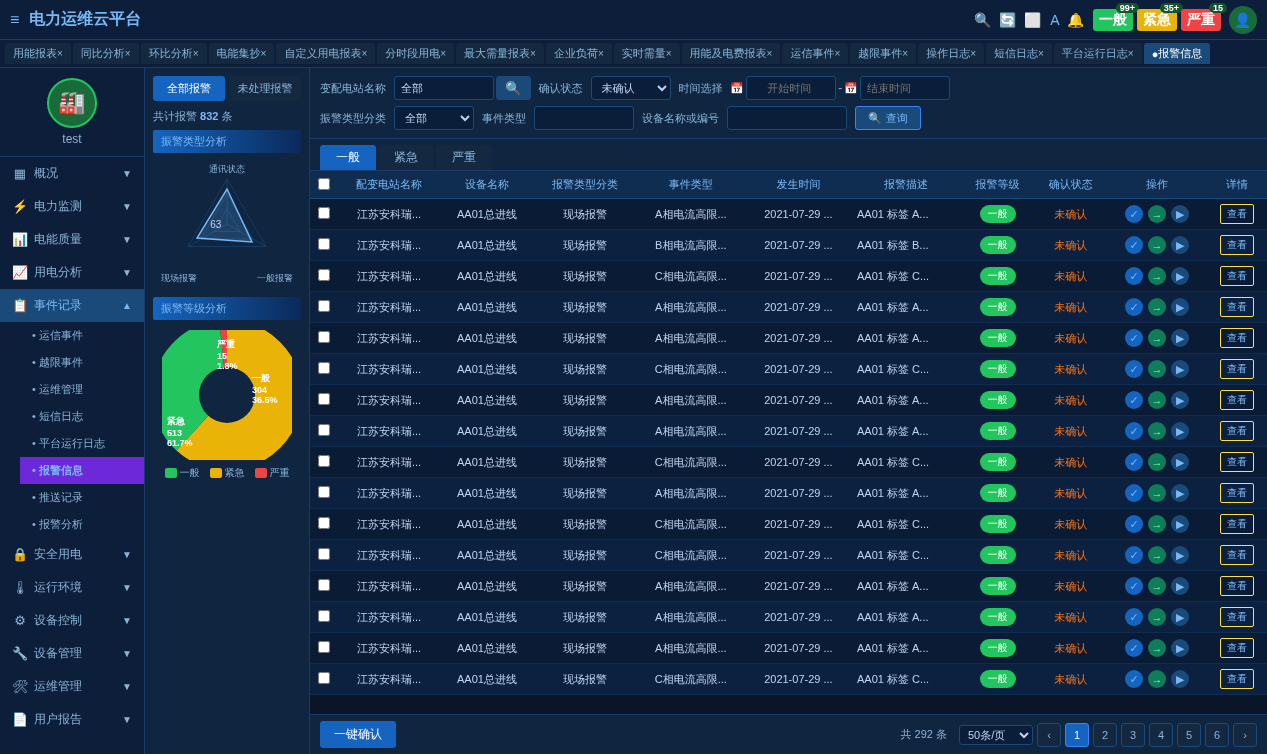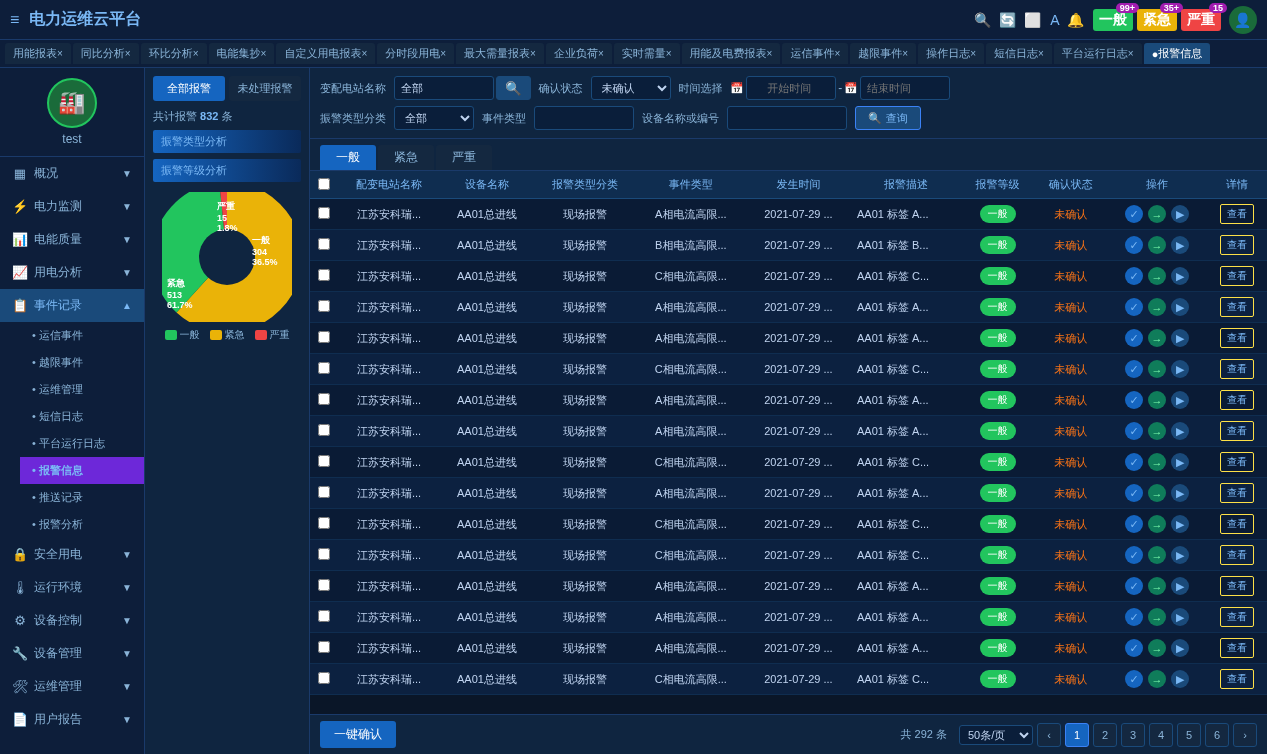--- a/index.html
+++ b/index.html
@@ -9,21 +9,21 @@
     .top-header { display: flex; align-items: center; background: #0d1e3a; height: 40px; padding: 0 10px; border-bottom: 1px solid #1a3a6a; }
     .menu-icon { color: #7ab8f5; font-size: 16px; margin-right: 10px; cursor: pointer; }
     .app-title { color: #7ab8f5; font-size: 16px; font-weight: bold; margin-right: auto; }
     .header-icons { display: flex; align-items: center; gap: 8px; color: #7ab8f5; }
     .header-icons span { cursor: pointer; font-size: 14px; }
     .badge-group { display: flex; gap: 4px; }
     .badge { padding: 2px 6px; border-radius: 3px; font-size: 11px; font-weight: bold; color: white; position: relative; }
     .badge-green { background: #22c55e; }
     .badge-yellow { background: #eab308; }
     .badge-red { background: #ef4444; }
-    .badge sup { position: absolute; top: -6px; right: -6px; background: #a21caf; color: white; border-radius: 8px; padding: 0 4px; font-size: 9px; }
+    .badge sup { position: absolute; top: -6px; right: -6px; background: #14532d; color: white; border-radius: 8px; padding: 0 4px; font-size: 9px; }
     .avatar { width: 28px; height: 28px; border-radius: 50%; background: #1a6b3a; display: flex; align-items: center; justify-content: center; color: #7fffb0; font-size: 14px; cursor: pointer; }
 
     
     .tab-bar { display: flex; align-items: center; background: #0d1e3a; height: 28px; padding: 0 5px; border-bottom: 1px solid #1a3a6a; overflow: hidden; gap: 2px; }
     .tab-item { display: flex; align-items: center; padding: 3px 8px; background: #142840; border-radius: 3px 3px 0 0; color: #8ab4d8; font-size: 11px; cursor: pointer; white-space: nowrap; gap: 0; }
     .tab-item.active { background: #1a4a7a; color: #fff; }
     .tab-close { color: #8ab4d8; font-size: 10px; cursor: pointer; }
 
     
     .main-layout { display: flex; height: calc(754px - 68px); }
@@ -301,20 +301,41 @@
         <div class="panel-tab inactive">未处理报警</div>
       </div>
       <div class="panel-subtitle">
         <span>共计报警</span>
         <span class="count-highlight">832</span>
         <span>条</span>
       </div>
 
       <div class="panel-section-title">振警类型分析</div>
 
+      <div style="position:relative; width:140px; height:130px; margin: 0 auto 8px;">
+        <svg width="140" height="130">
+
+          <g transform="translate(70,65)">
+
+            <polygon points="0,-45 39,22.5 -39,22.5" fill="none" stroke="#1a4a7a" stroke-width="1" opacity="0.6"></polygon>
+            <polygon points="0,-30 26,15 -26,15" fill="none" stroke="#1a4a7a" stroke-width="1" opacity="0.6"></polygon>
+            <polygon points="0,-15 13,7.5 -13,7.5" fill="none" stroke="#1a4a7a" stroke-width="1" opacity="0.6"></polygon>
+
+            <line x1="0" y1="-45" x2="0" y2="0" stroke="#1a4a7a" stroke-width="1" opacity="0.6"></line>
+            <line x1="39" y1="22.5" x2="0" y2="0" stroke="#1a4a7a" stroke-width="1" opacity="0.6"></line>
+            <line x1="-39" y1="22.5" x2="0" y2="0" stroke="#1a4a7a" stroke-width="1" opacity="0.6"></line>
+
+            <polygon points="0,-35 25,18 -30,14" fill="rgba(100,180,255,0.2)" stroke="#7ab8f5" stroke-width="1.5"></polygon>
+          </g>
+        </svg>
+        <span style="position:absolute; top:4px; left:50%; transform:translateX(-50%); font-size:9px; color:#8ab4d8; white-space:nowrap;">通讯状态</span>
+        <span style="position:absolute; bottom:4px; left:4px; font-size:9px; color:#8ab4d8; white-space:nowrap;">现场报警</span>
+        <span style="position:absolute; bottom:4px; right:4px; font-size:9px; color:#8ab4d8; white-space:nowrap;">一般报警</span>
+        <span style="position:absolute; top:50%; left:38%; transform:translateY(-50%); font-size:10px; color:#c0d4f0;">63</span>
+      </div>
 
       <div class="panel-section-title">振警等级分析</div>
 
       <div class="pie-container">
         <svg width="130" height="130" viewBox="0 0 130 130">
 
           <circle cx="65" cy="65" r="50" fill="transparent" stroke="#eab308" stroke-width="50" stroke-dasharray="193.73 120.73" stroke-dashoffset="0" transform="rotate(-90 65 65)"></circle>
           <circle cx="65" cy="65" r="50" fill="transparent" stroke="#22c55e" stroke-width="50" stroke-dasharray="114.7 199.76" stroke-dashoffset="-193.73" transform="rotate(-90 65 65)"></circle>
           <circle cx="65" cy="65" r="50" fill="transparent" stroke="#ef4444" stroke-width="50" stroke-dasharray="5.65 308.81" stroke-dashoffset="-308.43" transform="rotate(-90 65 65)"></circle>
           <circle cx="65" cy="65" r="28" fill="#0f2540"></circle>

